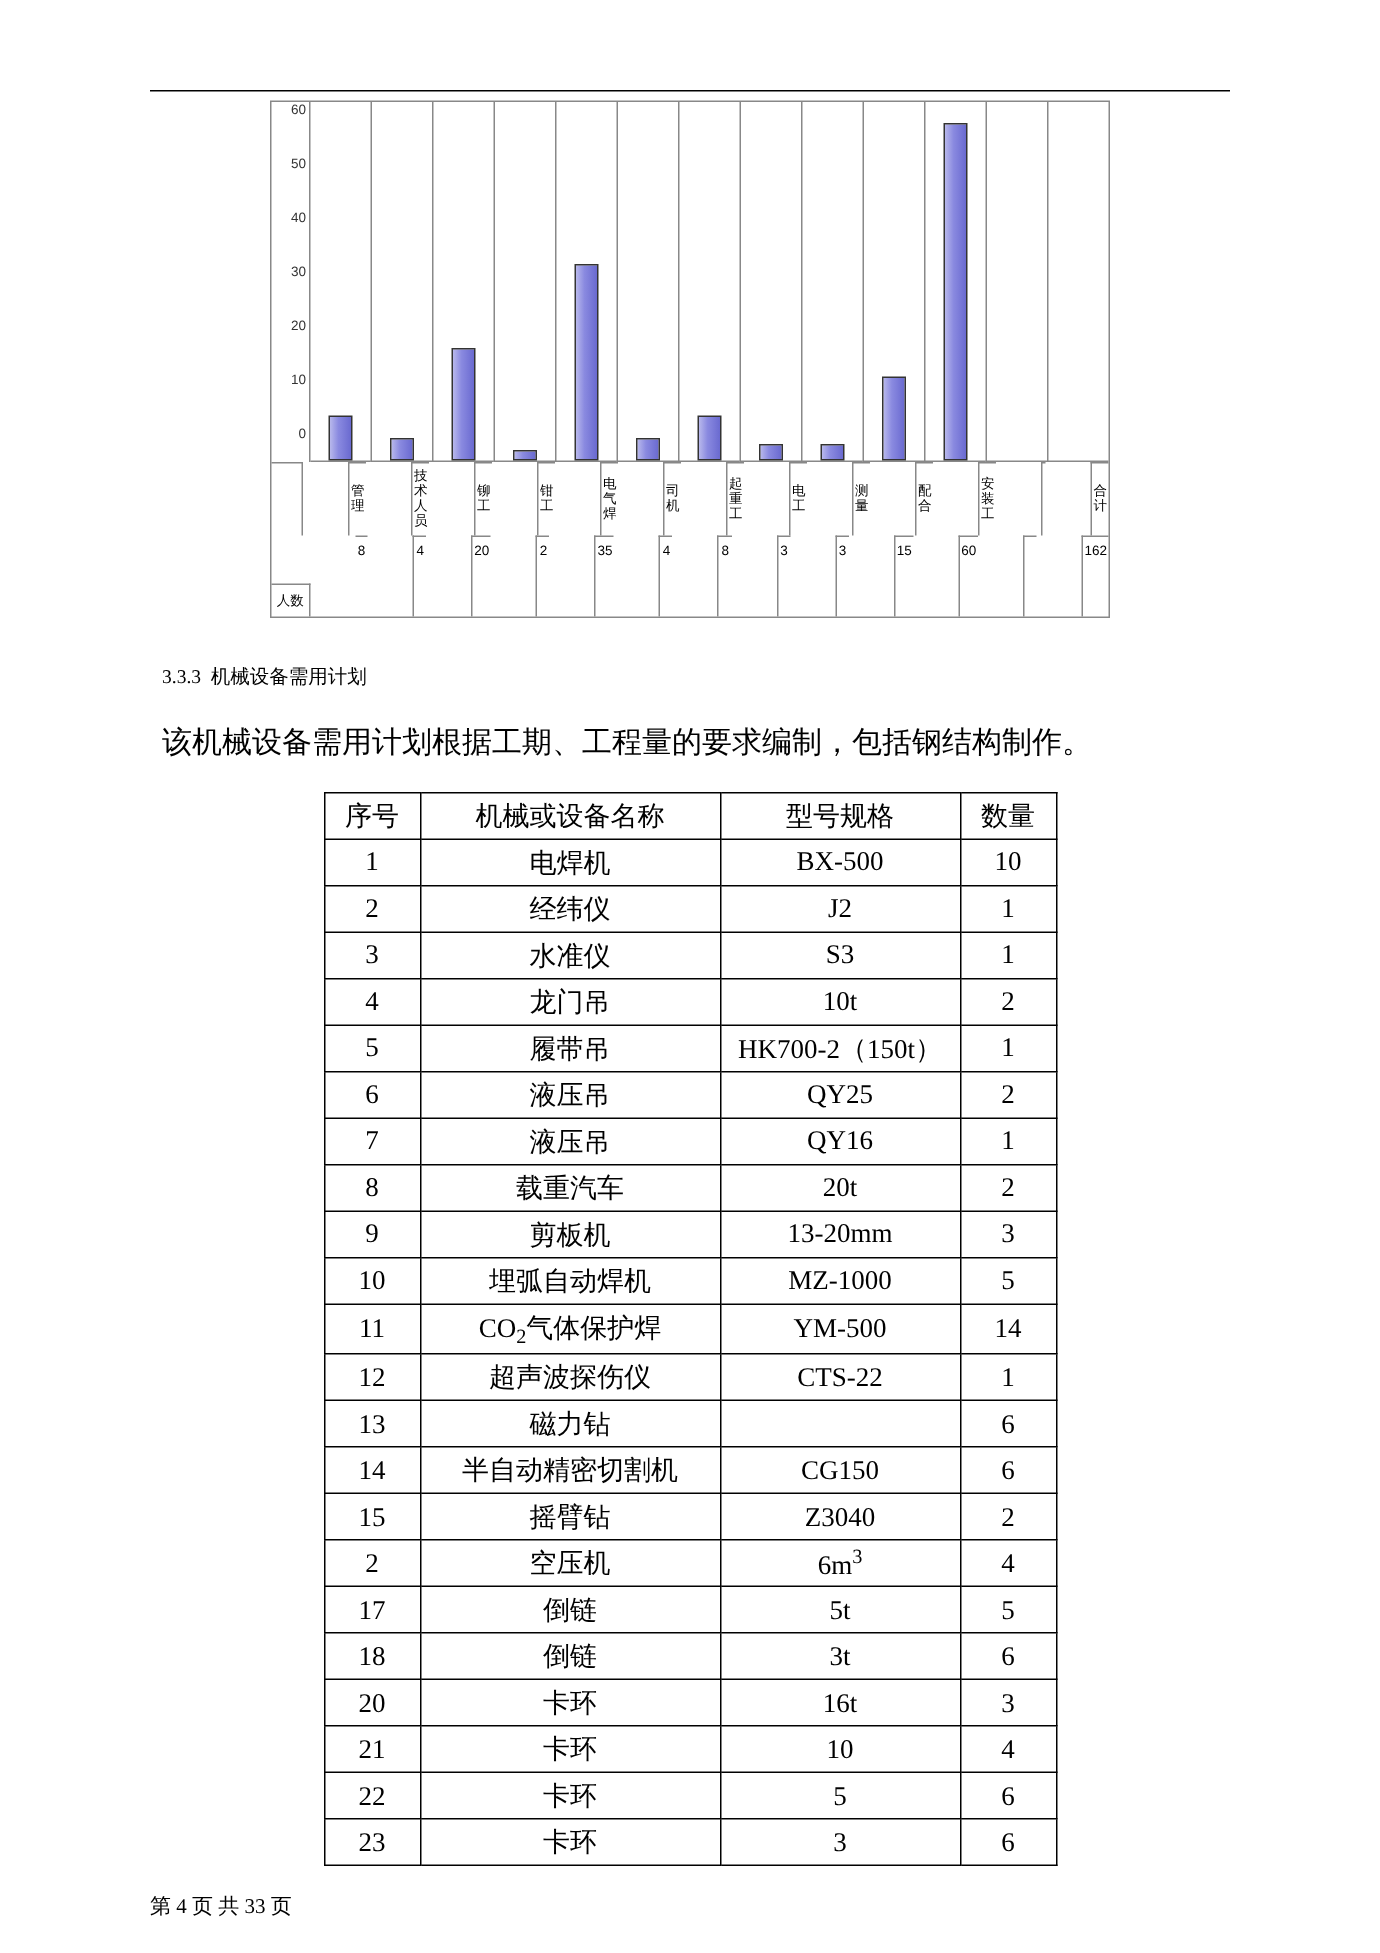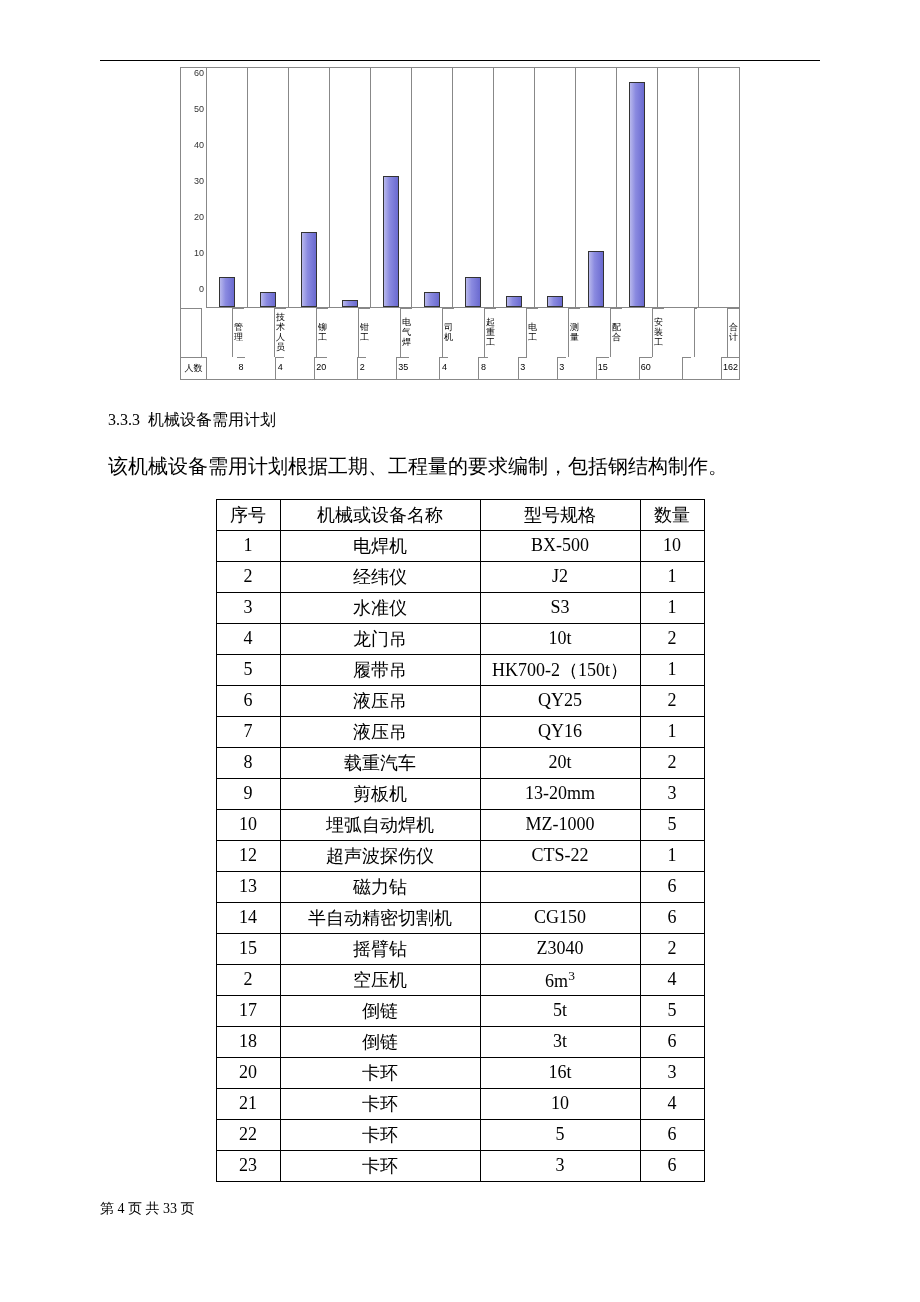--- a/index.html
+++ b/index.html
@@ -68,32 +68,33 @@
     .datarow-label {
       width: 26px;
       font-size: 9px;
       text-align: center;
       border-right: 1px solid #888;
       border-top: 1px solid #888;
       padding: 4px 0;
       display: flex;
       align-items: center;
       justify-content: center;
+      margin-top: 32px;
     }
     .datacell {
       flex: 1;
       font-size: 9px;
       text-align: center;
       border-left: 1px solid #888;
       border-top: 1px solid #888;
       padding: 4px 1px;
     }
     .datacell:nth-child(2) { border-left: none; }
     .section-head {
-      font-size: 16px;
+      font-size: 13px;
       margin: 12px 0 18px 8px;
       font-family: "SimSun", serif;
     }
     .paragraph {
       font-size: 20px;
       margin: 0 0 16px 8px;
       line-height: 1.7;
       font-family: "SimSun", serif;
     }
     table.equip {
@@ -281,20 +282,26 @@
         <td>13-20mm</td>
         <td>3</td>
       </tr>
       <tr>
         <td>10</td>
         <td>埋弧自动焊机</td>
         <td>MZ-1000</td>
         <td>5</td>
       </tr>
       <tr>
+        <td>11</td>
+        <td>CO<span class="sub">2</span>气体保护焊</td>
+        <td>YM-500</td>
+        <td>14</td>
+      </tr>
+      <tr>
         <td>12</td>
         <td>超声波探伤仪</td>
         <td>CTS-22</td>
         <td>1</td>
       </tr>
       <tr>
         <td>13</td>
         <td>磁力钻</td>
         <td></td>
         <td>6</td>

